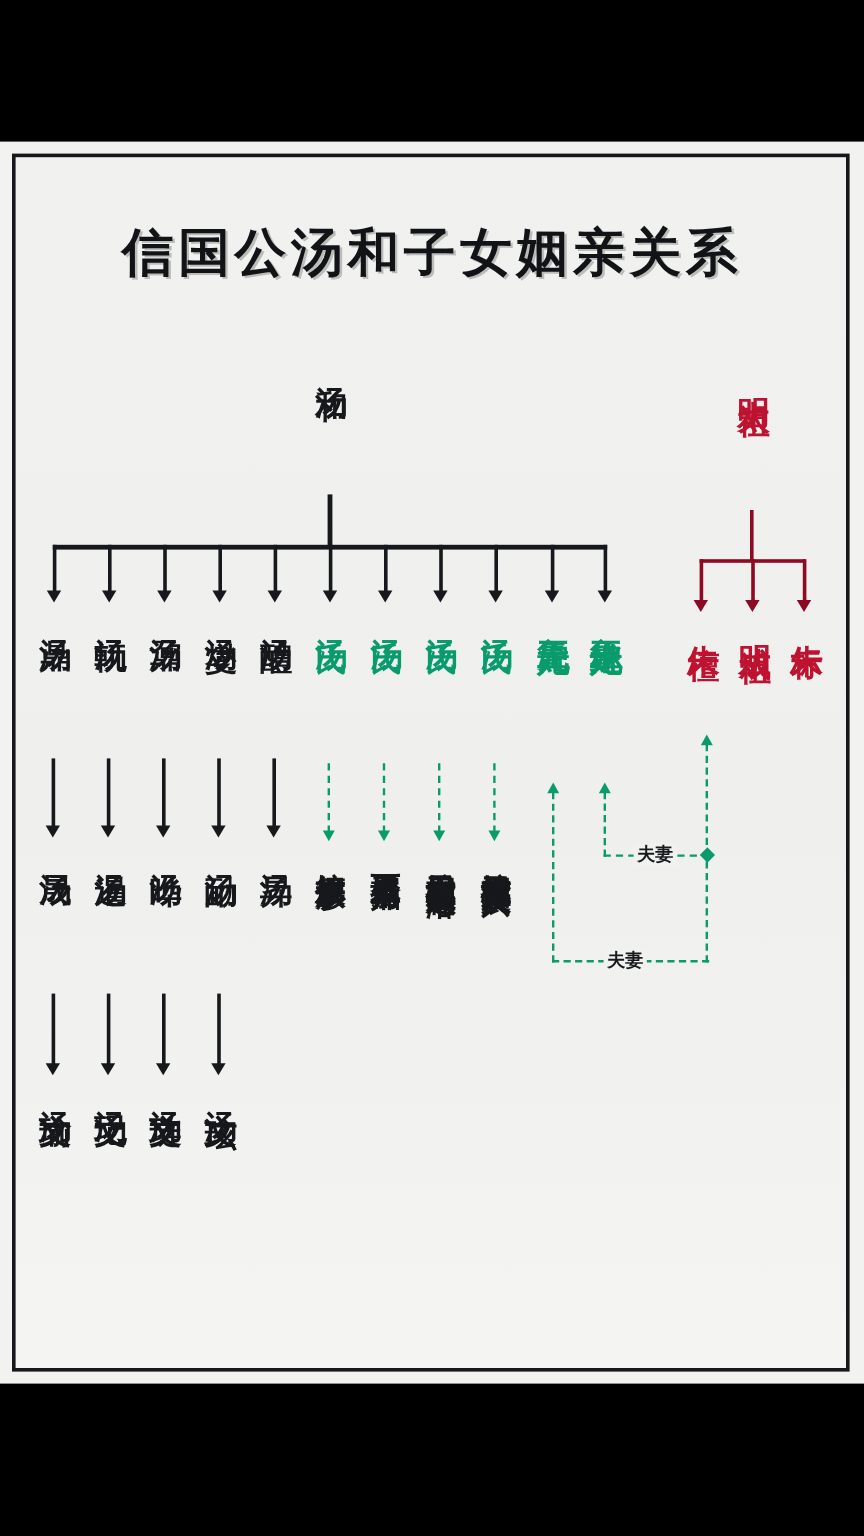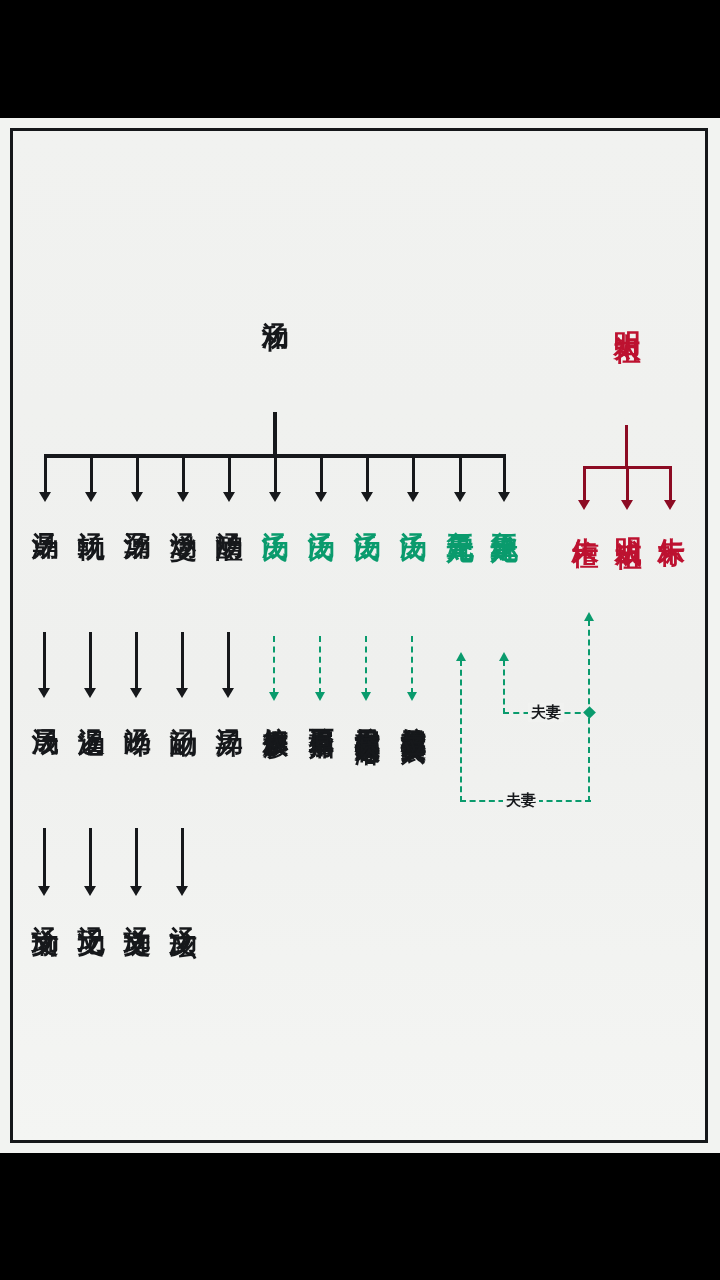--- a/index.html
+++ b/index.html
@@ -69,20 +69,21 @@
     transform:rotate(45deg);}
 </style>
 </head>
 <body>
 
 <div id="stage">
 
   <div id="page"></div>
   <div id="pageborder"></div>
 
+  <div id="title">信国公汤和子女姻亲关系</div>
 
   <div class="vnode blk" style="left:261px;top:300px;">汤和</div>
 
   <div class="ln" style="left:273px;top:412px;width:4px;height:45px;"></div>
 
   <div class="ln" style="left:44px;top:454px;width:462px;height:4px;"></div>
 
   <div class="ln" style="left:44px;top:454px;width:3px;height:42px;"></div>
   <div class="arrow" style="left:39px;top:492px;"></div>
   <div class="ln" style="left:90px;top:454px;width:3px;height:42px;"></div>

